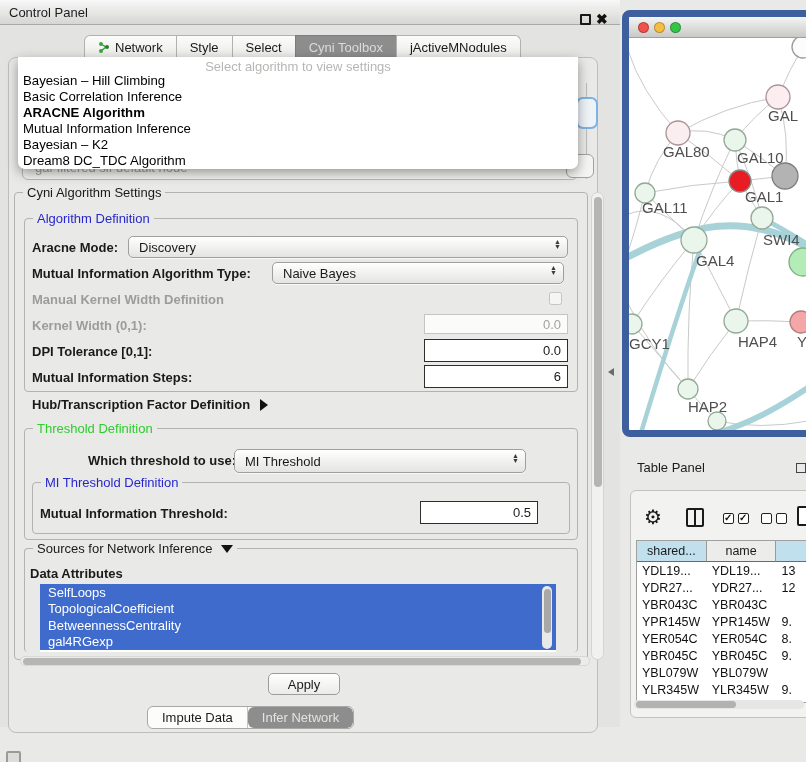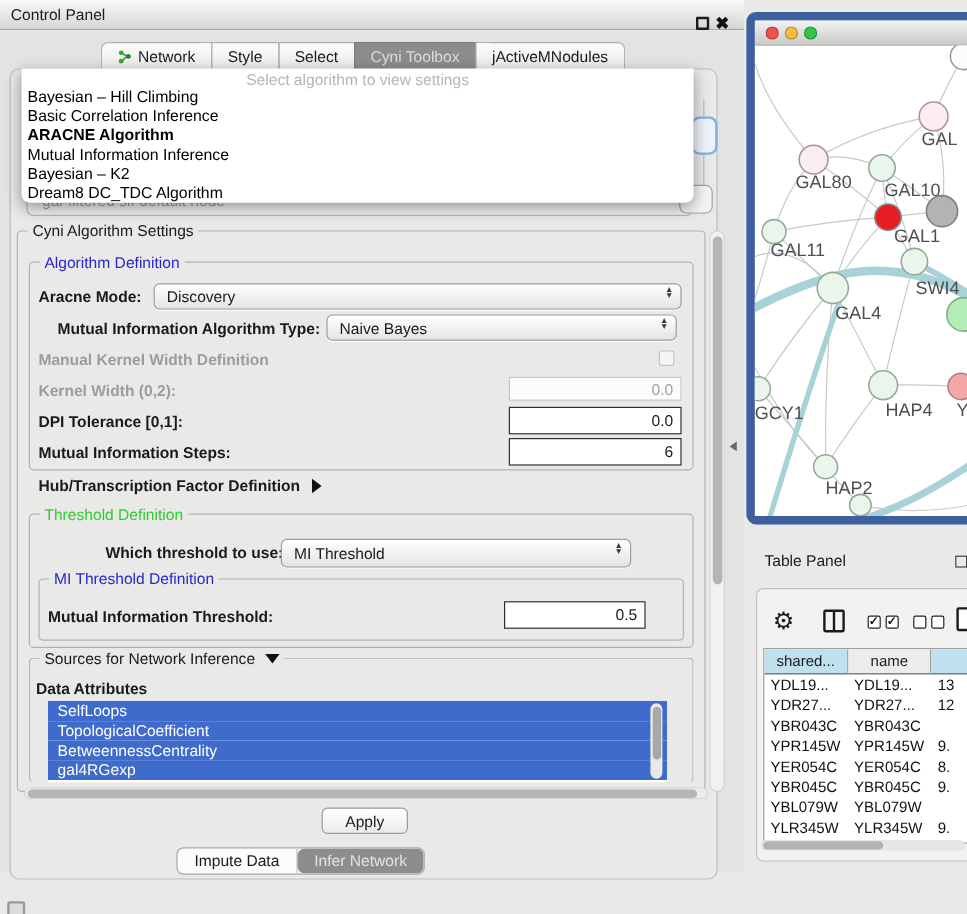--- a/index.html
+++ b/index.html
@@ -189,33 +189,33 @@
 
   <div class="abs lbl" style="left:32px;top:240px;">Aracne Mode:</div>
   <div class="combo" style="left:128px;top:236px;width:440px;">
     <span>Discovery</span>
     <span class="stepper">
         <span>▲</span>
         <span>▼</span>
       </span>
   </div>
 
-  <div class="abs lbl" style="left:48px;top:266px;">Mutual Information Algorithm Type:</div>
+  <div class="abs lbl" style="left:32px;top:266px;">Mutual Information Algorithm Type:</div>
   <div class="combo" style="left:272px;top:262px;width:292px;">
     <span>Naive Bayes</span>
     <span class="stepper">
         <span>▲</span>
         <span>▼</span>
       </span>
   </div>
 
   <div class="abs lbl dis" style="left:32px;top:292px;">Manual Kernel Width Definition</div>
   <div class="abs cbox" style="left:549px;top:292px;"></div>
 
-  <div class="abs lbl dis" style="left:32px;top:318px;">Kernel Width (0,2):</div>
+  <div class="abs lbl dis" style="left:32px;top:318px;">Kernel Width (0,1):</div>
   <div class="tfield dis" style="left:424px;top:314px;width:144px;height:20px;">
     <span>0.0</span>
   </div>
 
   <div class="abs lbl" style="left:32px;top:344px;">DPI Tolerance [0,1]:</div>
   <div class="tfield norm" style="left:424px;top:339px;width:144px;height:23px;">
     <span>0.0</span>
   </div>
 
   <div class="abs lbl" style="left:32px;top:370px;">Mutual Information Steps:</div>

